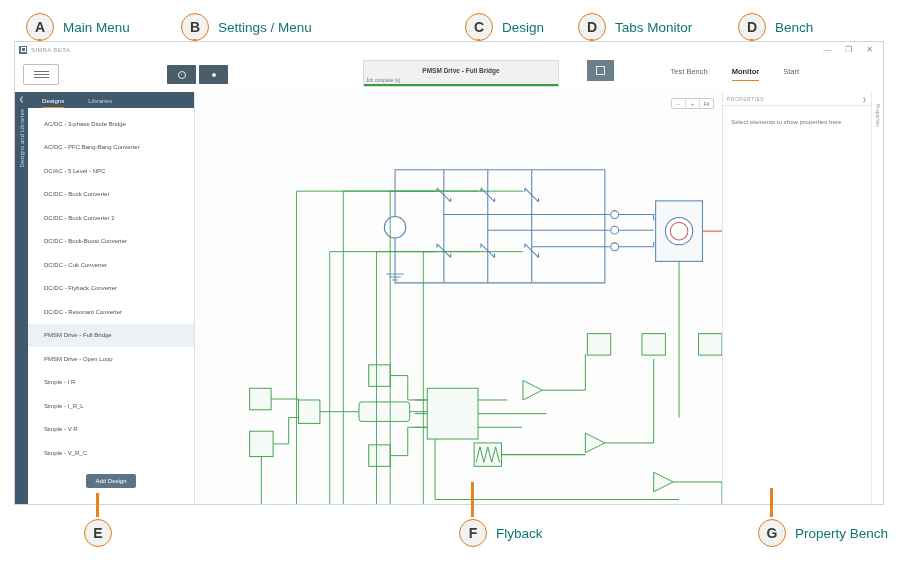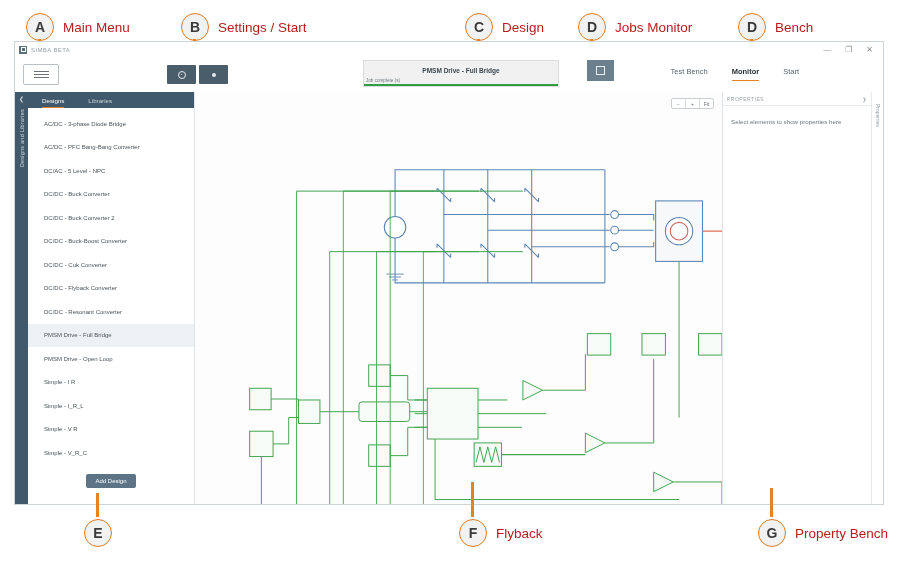--- a/index.html
+++ b/index.html
@@ -4,21 +4,21 @@
 <style>
   html,body{margin:0;padding:0;background:#ffffff;}
   body{width:898px;height:564px;position:relative;overflow:hidden;
        font-family:"Liberation Sans",sans-serif;color:#231f20;}
 
   
   .callout{position:absolute;display:flex;align-items:center;gap:9px;}
   .cbadge{width:26px;height:26px;border-radius:50%;border:1.6px solid #e07b1f;
           background:#f2f2f2;display:flex;align-items:center;justify-content:center;
           font-size:14px;font-weight:600;color:#3a3a3a;line-height:1;}
-  .clabel{font-size:13.5px;color:#b91c1c;white-space:nowrap;}
+  .clabel{font-size:13.5px;color:#0f766e;white-space:nowrap;}
   .leader{position:absolute;width:3px;background:#e8821e;}
 
   
   #app{position:absolute;left:14px;top:41px;width:870px;height:464px;
        background:#ffffff;border:1px solid #cfd4d8;box-sizing:border-box;
        display:flex;flex-direction:column;overflow:hidden;}
 
   .titlebar{height:15px;background:#ffffff;display:flex;align-items:center;
             padding:0 4px;flex:0 0 auto;border-bottom:0;}
   .tb-logo{width:8px;height:8px;background:#5c6f7c;margin-right:4px;
@@ -104,33 +104,33 @@
 <body>
 
 <div class="callout" style="left:26px;top:13px;">
   <div class="cbadge">A</div>
   <div class="clabel">Main Menu</div>
 </div>
 <div class="leader" style="left:38px;top:39px;height:26px;"></div>
 
 <div class="callout" style="left:181px;top:13px;">
   <div class="cbadge">B</div>
-  <div class="clabel">Settings / Start</div>
+  <div class="clabel">Settings / Menu</div>
 </div>
 <div class="leader" style="left:193px;top:39px;height:29px;"></div>
 
 <div class="callout" style="left:465px;top:13px;">
   <div class="cbadge">C</div>
   <div class="clabel">Design</div>
 </div>
 <div class="leader" style="left:477px;top:39px;height:24px;"></div>
 
 <div class="callout" style="left:578px;top:13px;">
   <div class="cbadge">D</div>
-  <div class="clabel">Jobs Monitor</div>
+  <div class="clabel">Tabs Monitor</div>
 </div>
 <div class="leader" style="left:590px;top:39px;height:24px;"></div>
 
 <div class="callout" style="left:738px;top:13px;">
   <div class="cbadge">D</div>
   <div class="clabel">Bench</div>
 </div>
 <div class="leader" style="left:750px;top:39px;height:29px;"></div>
 
 <div id="app">

